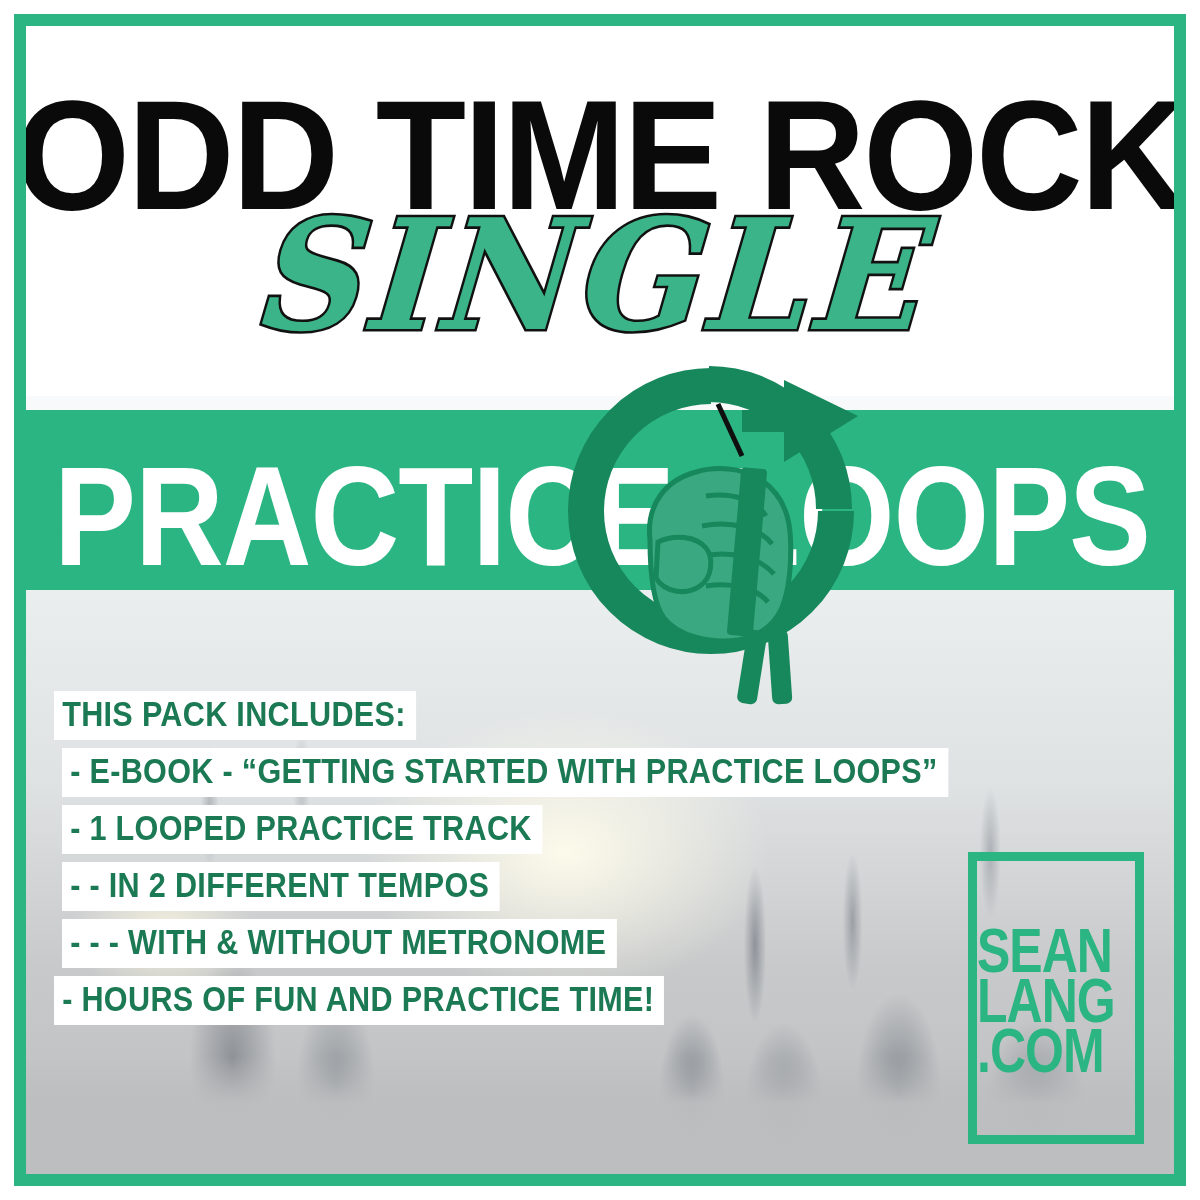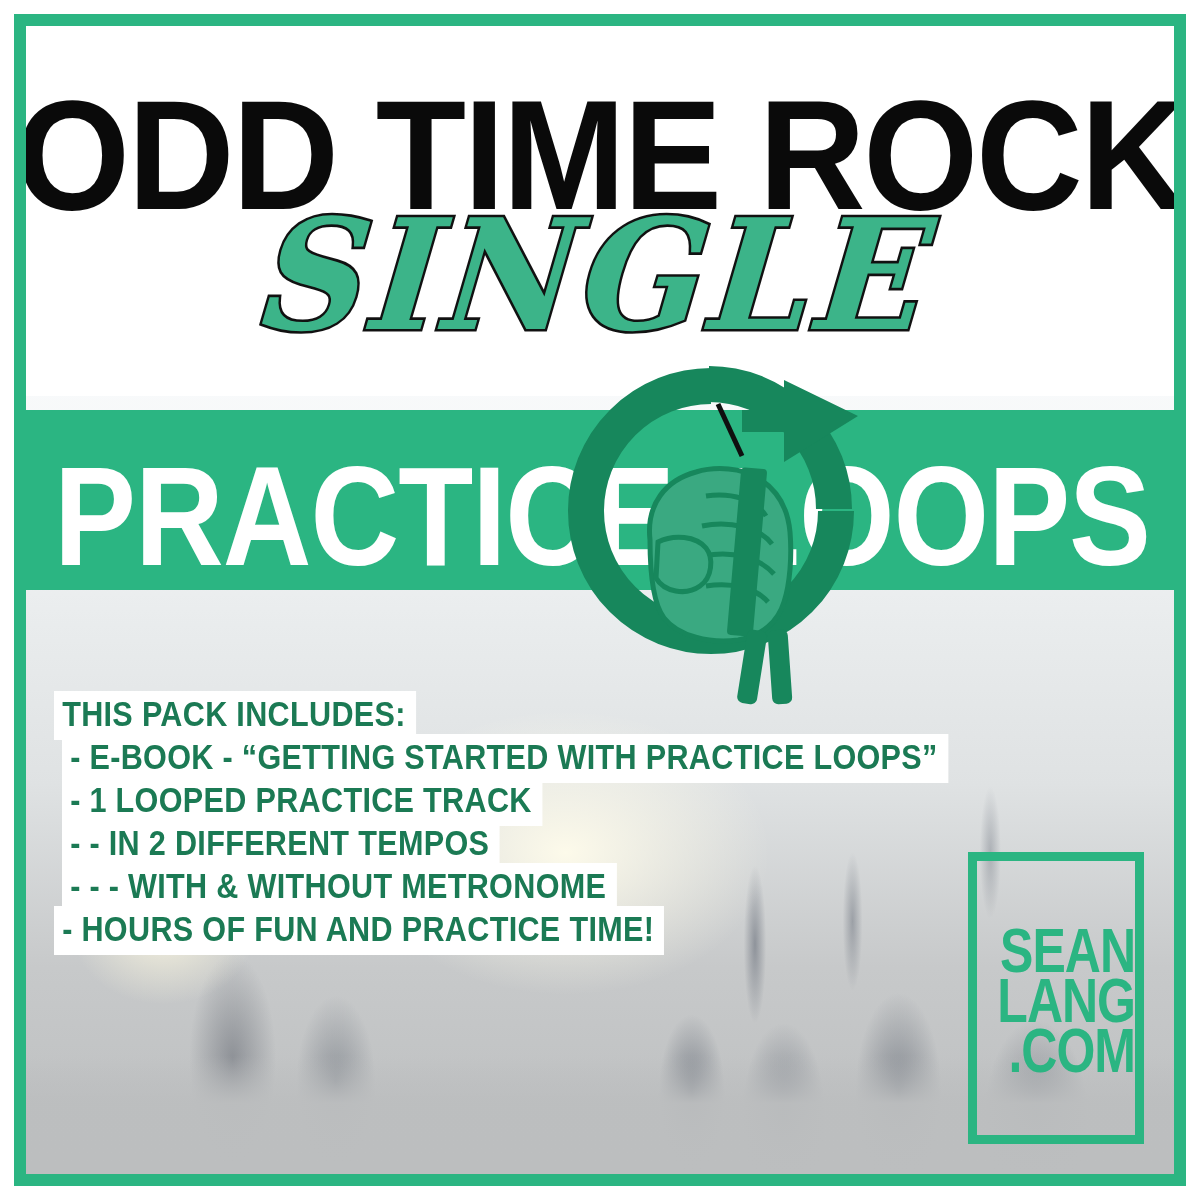--- a/index.html
+++ b/index.html
@@ -144,21 +144,21 @@
   }
 
   
   .includes{
     position:absolute;
     left:28px;top:668px;
     z-index:9;
     display:flex;
     flex-direction:column;
     align-items:flex-start;
-    gap:0;
+    gap:14px;
   }
   .inc-line{
     display:inline-block;
     background:#ffffff;
     color:var(--green-text);
     font-weight:bold;
     font-size:30px;
     line-height:34px;
     padding:4px 10px 5px 8px;
     letter-spacing:.3px;
@@ -177,21 +177,21 @@
   .logo-box{
     position:absolute;
     right:30px;bottom:30px;
     width:176px;height:292px;
     border:9px solid var(--green);
     box-sizing:border-box;
     z-index:9;
     display:flex;
     flex-direction:column;
     justify-content:center;
-    align-items:flex-end;
+    align-items:flex-start;
     padding-top:6px;
   }
   .logo-line{
     color:var(--green);
     font-weight:bold;
     font-size:48px;
     line-height:50px;
     letter-spacing:-1px;
     transform:scaleX(1.0) scaleY(1.25);
     transform-origin:50% 50%;

